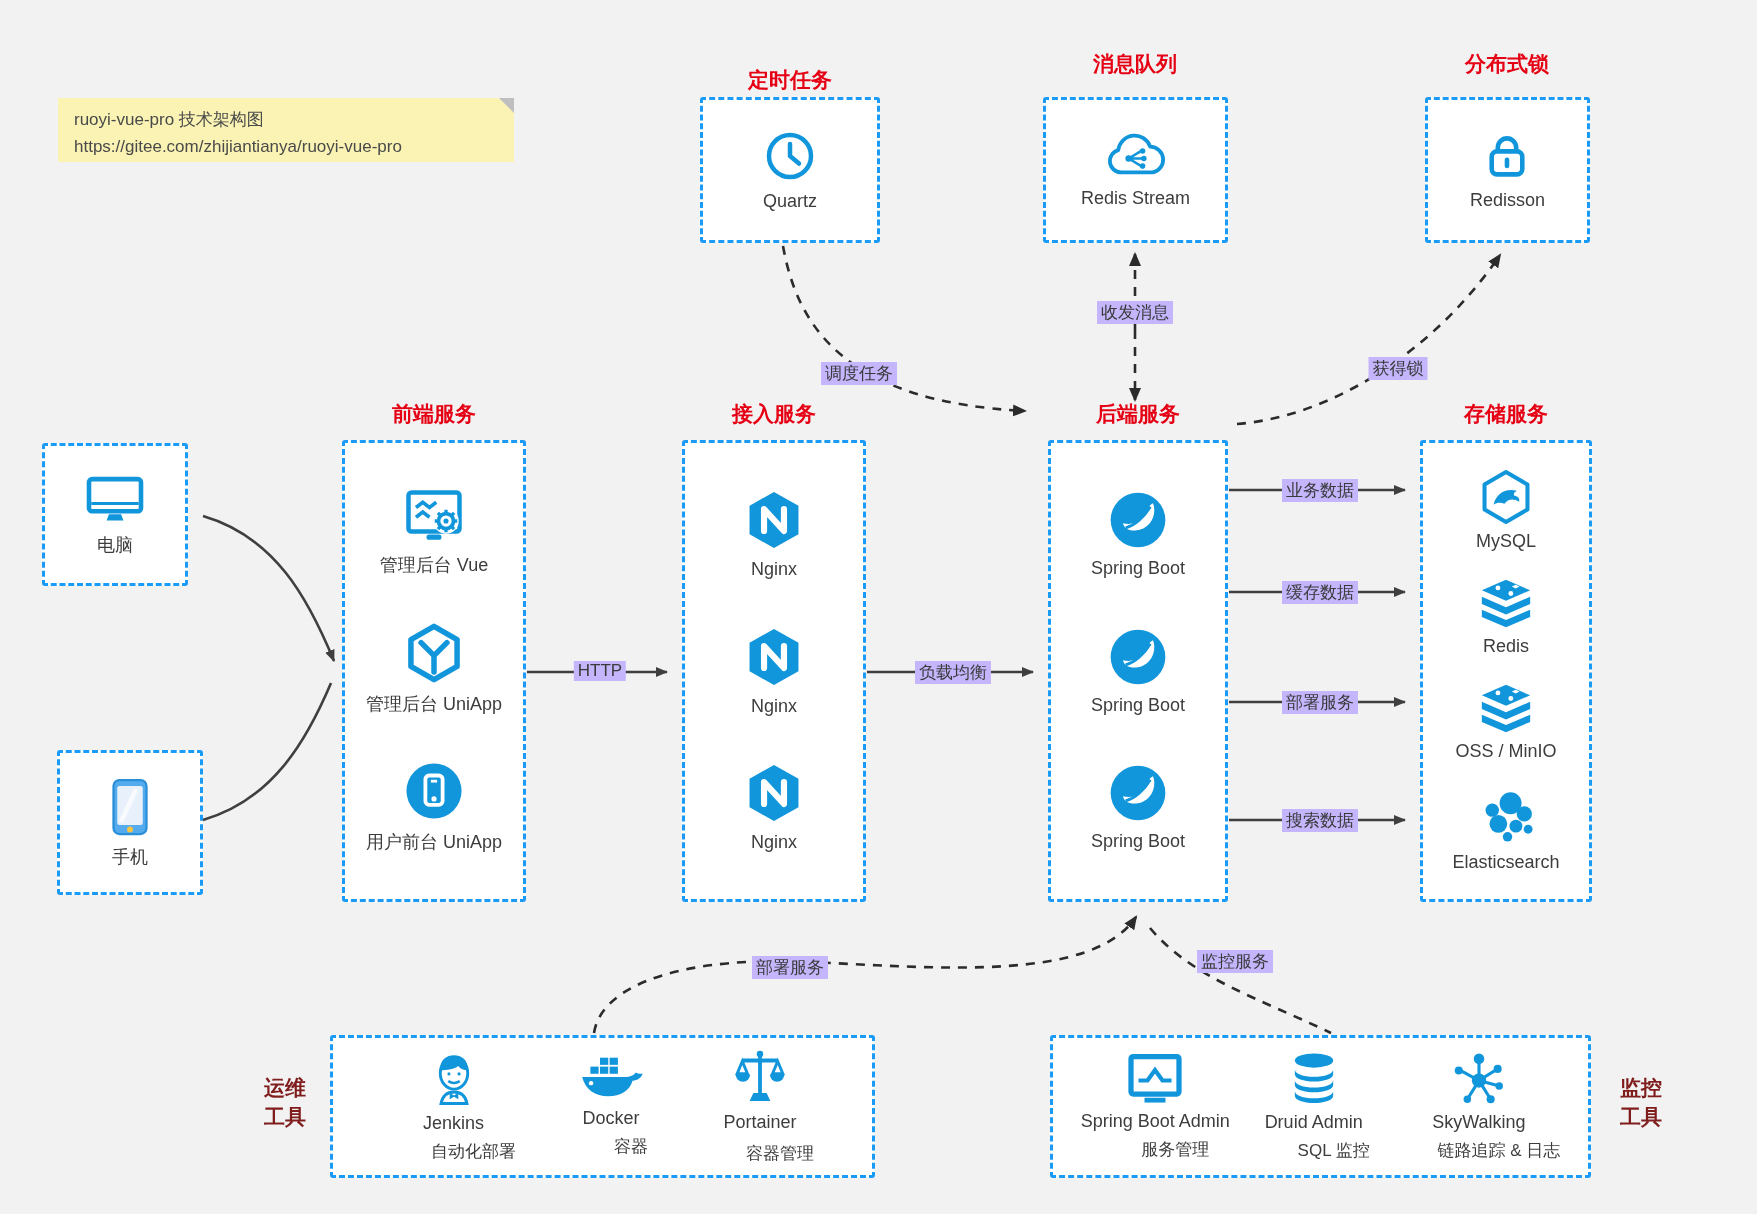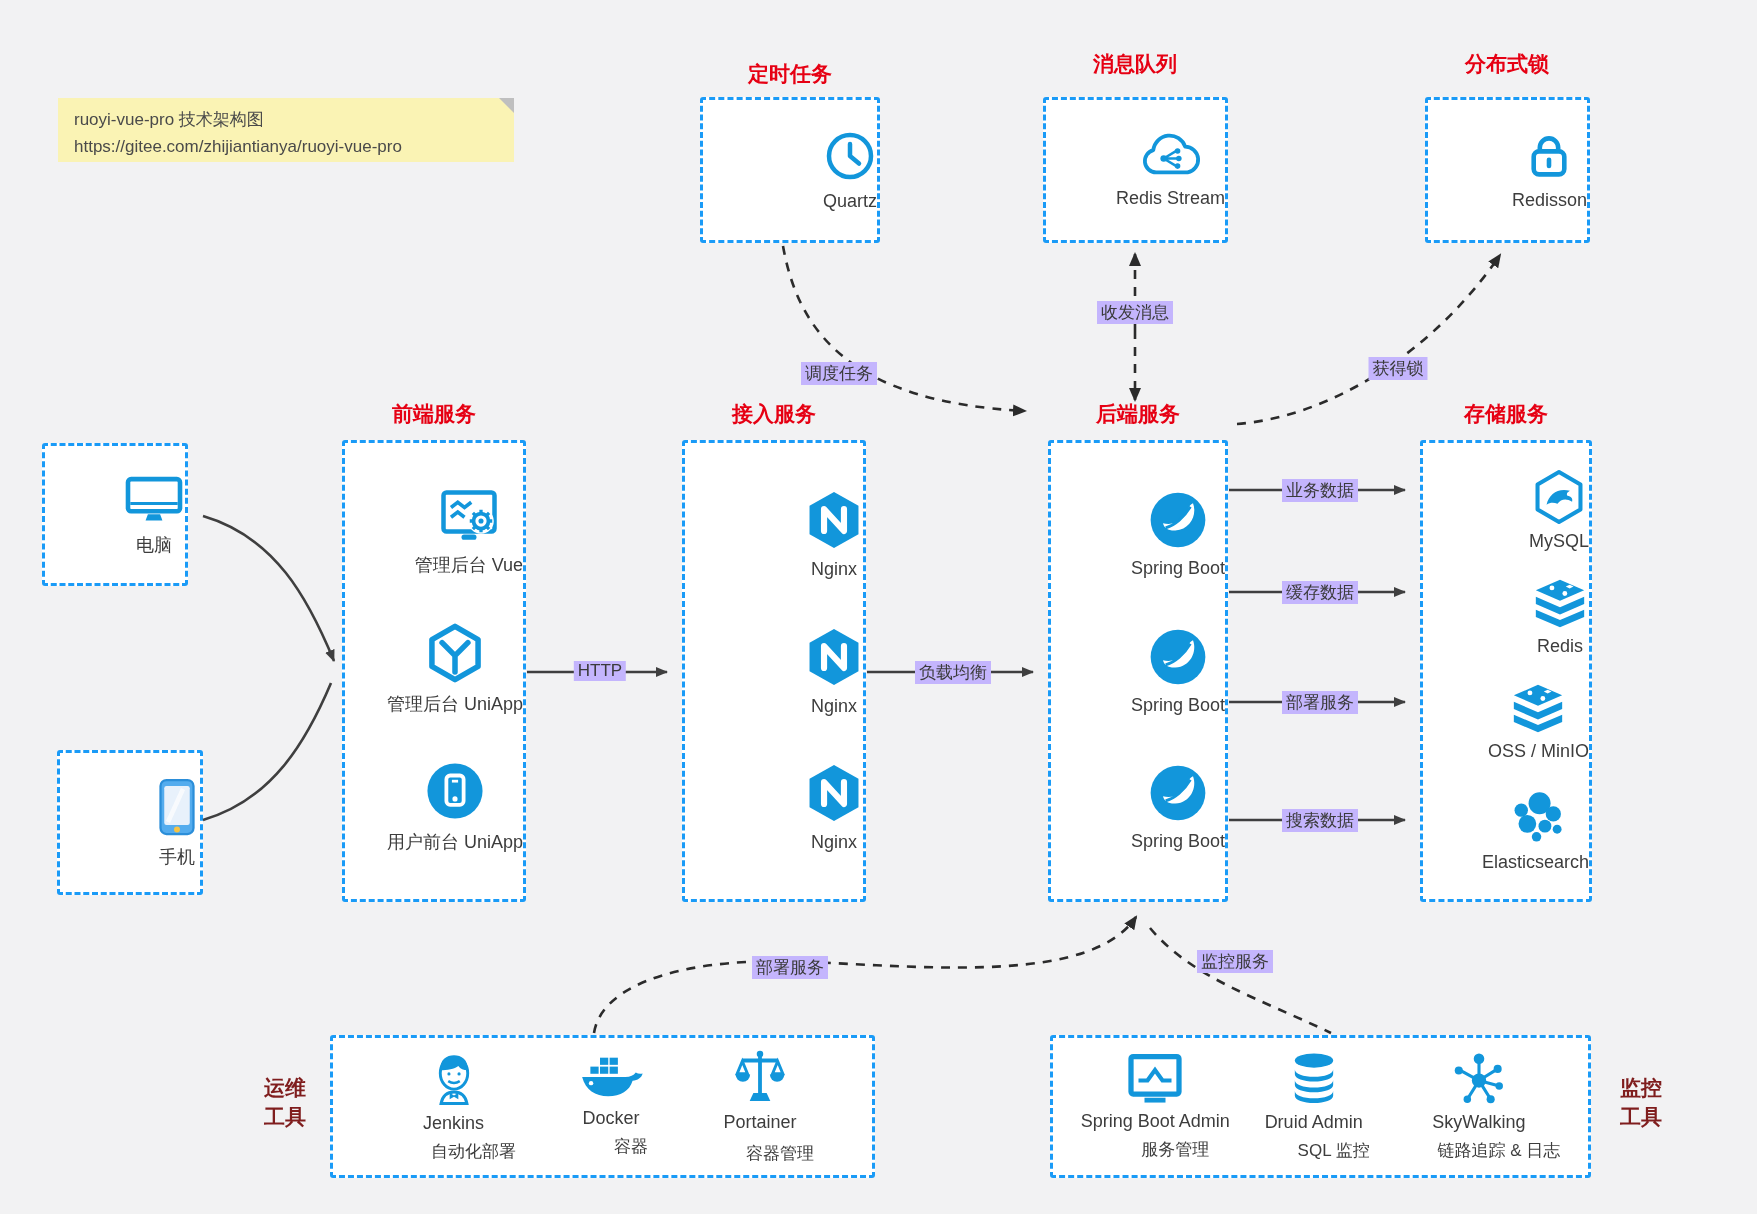--- a/index.html
+++ b/index.html
@@ -2,21 +2,21 @@
 <html><head>
 <meta charset="utf-8">
 <style>
   html,body{margin:0;padding:0;background:#F2F2F3;}
   .canvas{position:relative;width:1757px;height:1214px;background:#F2F2F3;
           font-family:"Liberation Sans",sans-serif;overflow:hidden;}
   .dashed-box{position:absolute;background:#fff;border:3px dashed #1A9BF7;border-radius:3px;box-sizing:border-box;}
   .group-title{position:absolute;color:#E60013;font-weight:bold;font-size:21px;white-space:nowrap;
                transform:translateX(-50%);z-index:2;}
   .side-title{position:absolute;color:#7f1d1d;font-weight:bold;font-size:21px;line-height:1.38;text-align:center;z-index:2;}
-  .vstack{display:flex;flex-direction:column;align-items:flex-end;justify-content:space-evenly;width:100%;height:100%;}
+  .vstack{display:flex;flex-direction:column;align-items:center;justify-content:space-evenly;width:100%;height:100%;}
   .hstack{display:flex;flex-direction:row;align-items:center;justify-content:space-evenly;width:100%;height:100%;}
   .item{display:flex;flex-direction:column;align-items:center;gap:8px;}
   .item-label{font-size:18px;color:#3D3D3D;white-space:nowrap;text-align:center;}
   .sub-label{font-size:17px;color:#3D3D3D;white-space:nowrap;text-align:center;margin-top:1px;margin-left:40px;}
   .edge-label{position:absolute;transform:translateX(-50%);font-size:17px;color:#3A3A3A;
               background:#c4b5fd;padding:0 4px;white-space:nowrap;z-index:5;}
   .note{position:absolute;left:58px;top:98px;width:456px;height:64px;background:#FAF3B4;
         color:#4A4A4A;font-size:17px;line-height:1.6;padding:8px 16px;box-sizing:border-box;z-index:2;}
   .note::after{content:"";position:absolute;top:0;right:0;width:0;height:0;
                border-top:15px solid #BFBFBF;border-left:15px solid transparent;}
@@ -26,21 +26,21 @@
 </head>
 <body>
 
 <div class="canvas">
 
   <div class="note">
     <div>ruoyi-vue-pro 技术架构图</div>
     <div>https://gitee.com/zhijiantianya/ruoyi-vue-pro</div>
   </div>
 
-  <div class="group-title" style="left:790px;top:60px">定时任务</div>
+  <div class="group-title" style="left:790px;top:66px">定时任务</div>
   <div class="group-title" style="left:1135px;top:50px">消息队列</div>
   <div class="group-title" style="left:1507px;top:50px">分布式锁</div>
   <div class="group-title" style="left:434px;top:400px">前端服务</div>
   <div class="group-title" style="left:774px;top:400px">接入服务</div>
   <div class="group-title" style="left:1138px;top:400px">后端服务</div>
   <div class="group-title" style="left:1506px;top:400px">存储服务</div>
   <div class="side-title" style="left:252px;top:1074px;width:66px">
     <div>运维</div>
     <div>工具</div>
   </div>
@@ -373,19 +373,19 @@
       <path d="M1150 928 C1192 978 1258 998 1331 1033"></path>
     </g>
   </svg>
 
   <div class="edge-label" style="left:600px;top:661px">HTTP</div>
   <div class="edge-label" style="left:953px;top:661px">负载均衡</div>
   <div class="edge-label" style="left:1320px;top:479px">业务数据</div>
   <div class="edge-label" style="left:1320px;top:581px">缓存数据</div>
   <div class="edge-label" style="left:1320px;top:691px">部署服务</div>
   <div class="edge-label" style="left:1320px;top:809px">搜索数据</div>
-  <div class="edge-label" style="left:839px;top:362px">调度任务</div>
+  <div class="edge-label" style="left:859px;top:362px">调度任务</div>
   <div class="edge-label" style="left:1135px;top:301px">收发消息</div>
   <div class="edge-label" style="left:1398px;top:357px">获得锁</div>
   <div class="edge-label" style="left:790px;top:956px">部署服务</div>
   <div class="edge-label" style="left:1235px;top:950px">监控服务</div>
 
 </div>
 
 </body></html>

